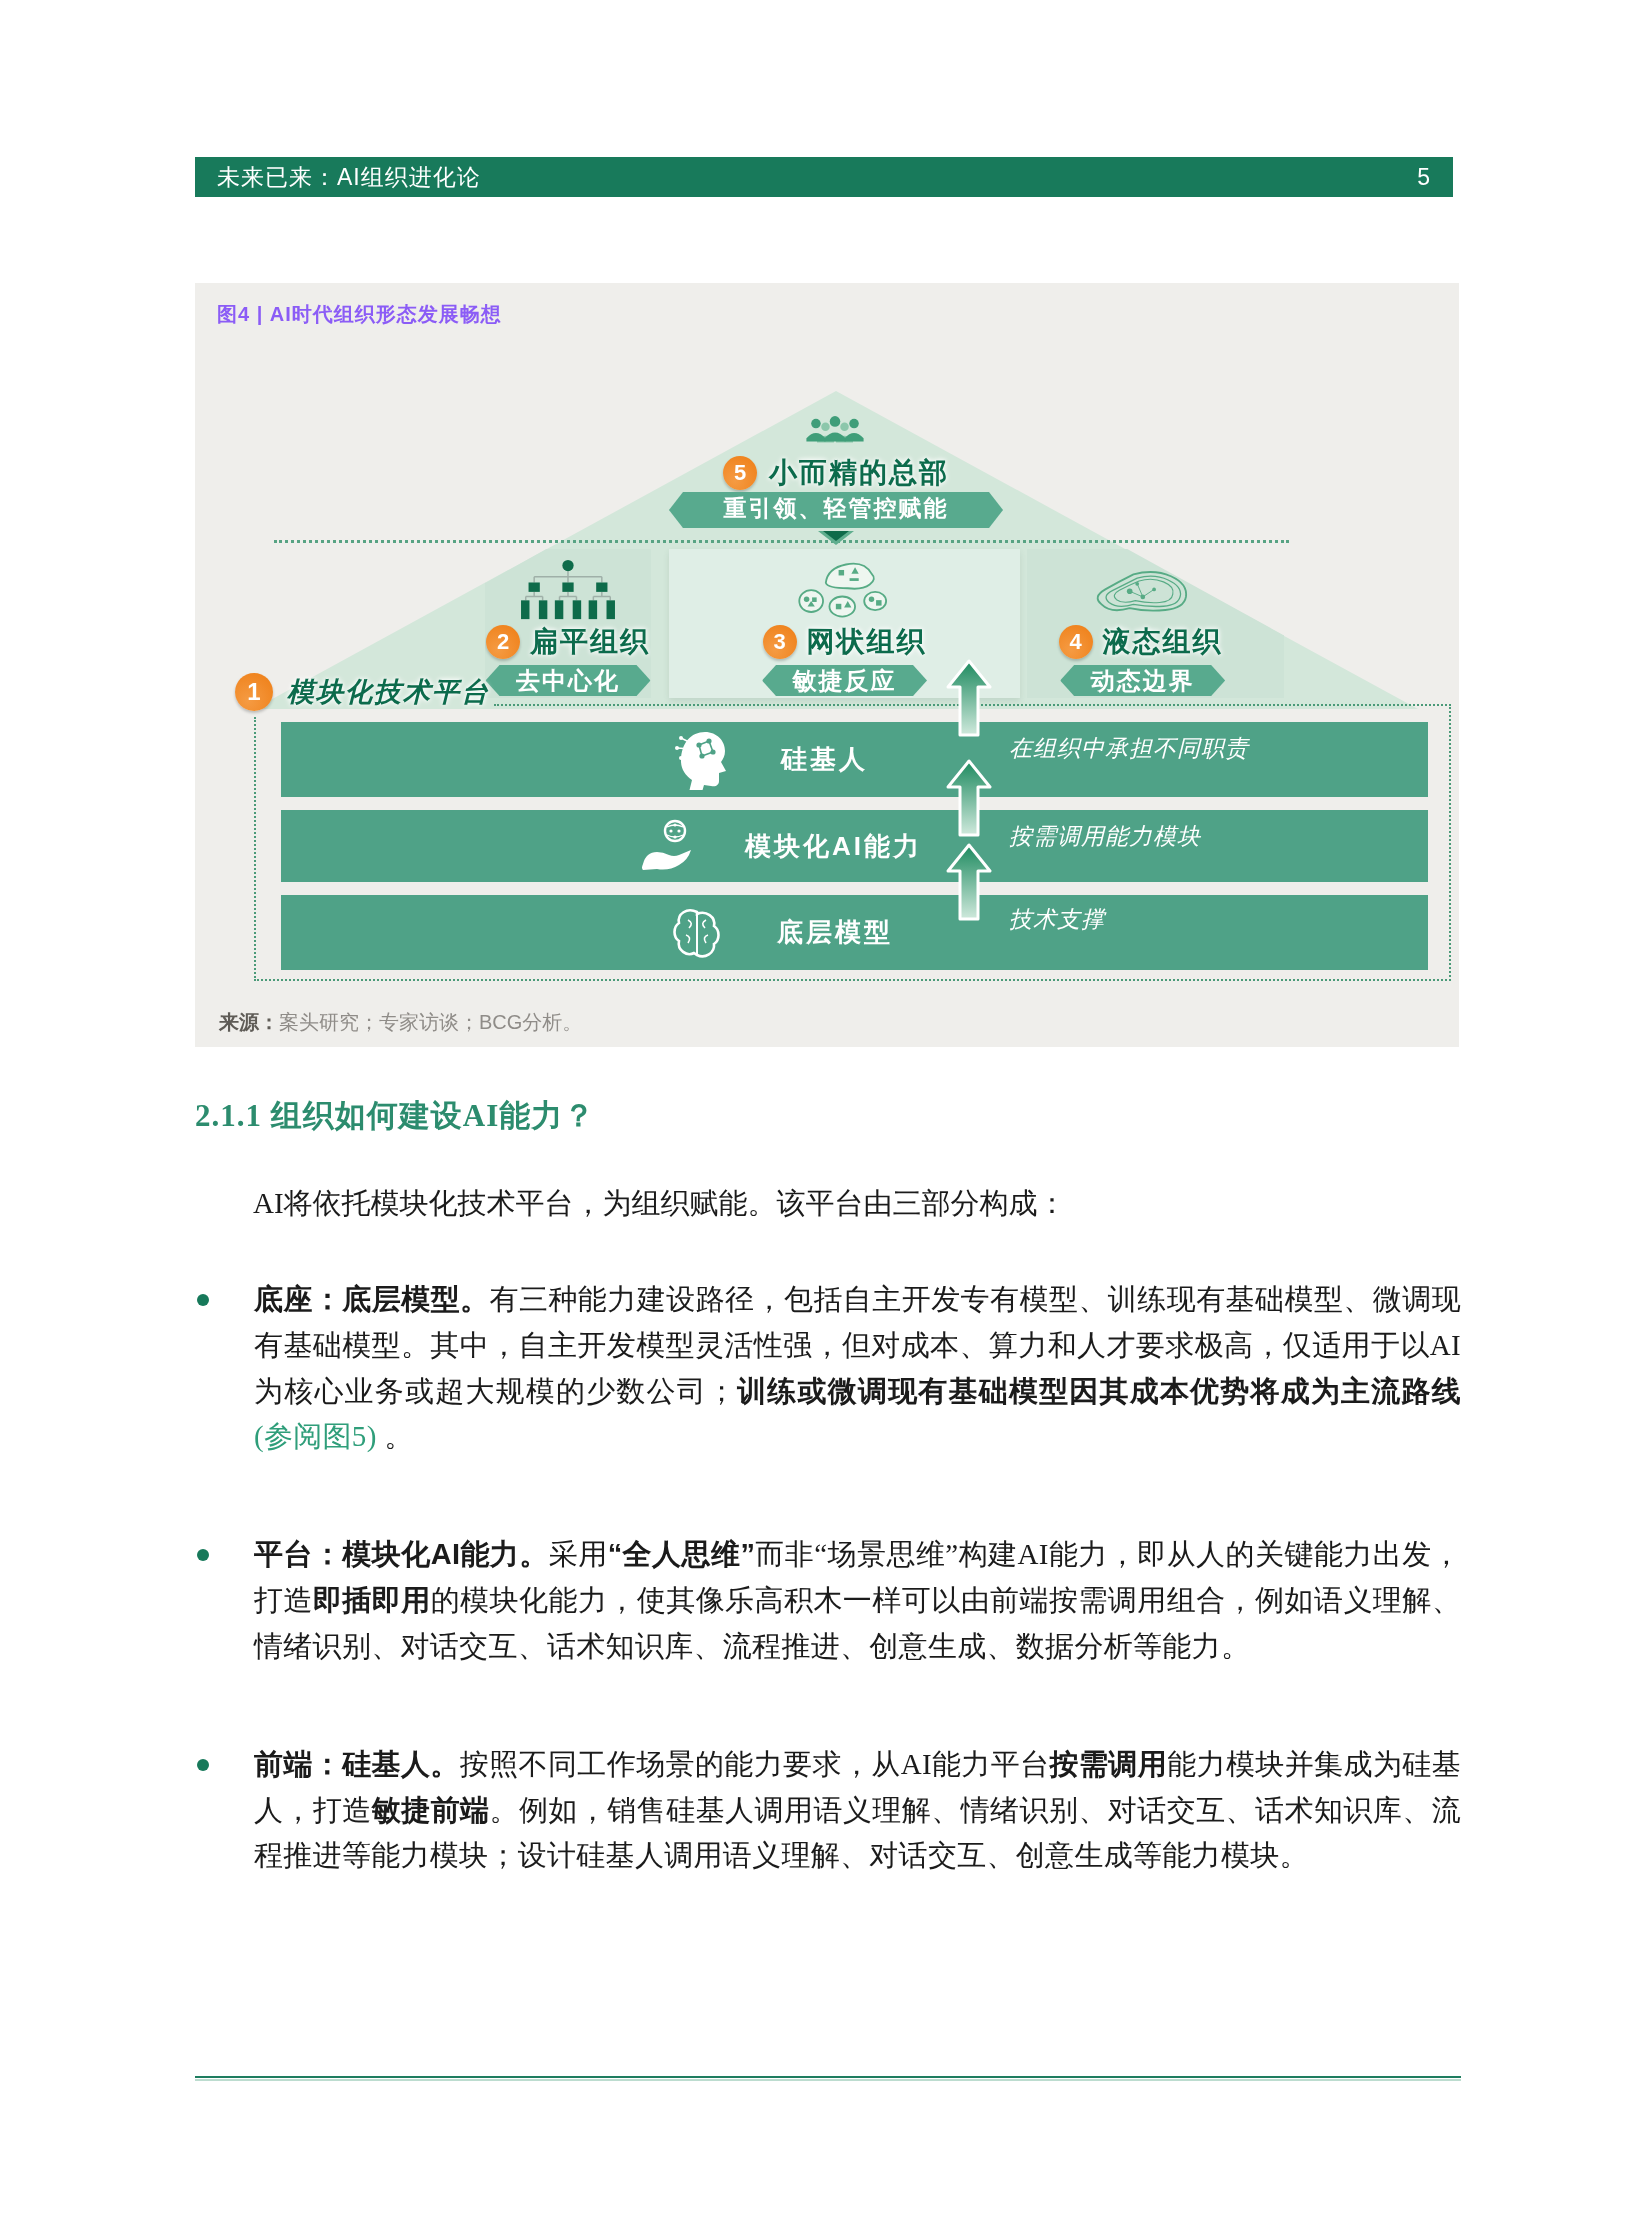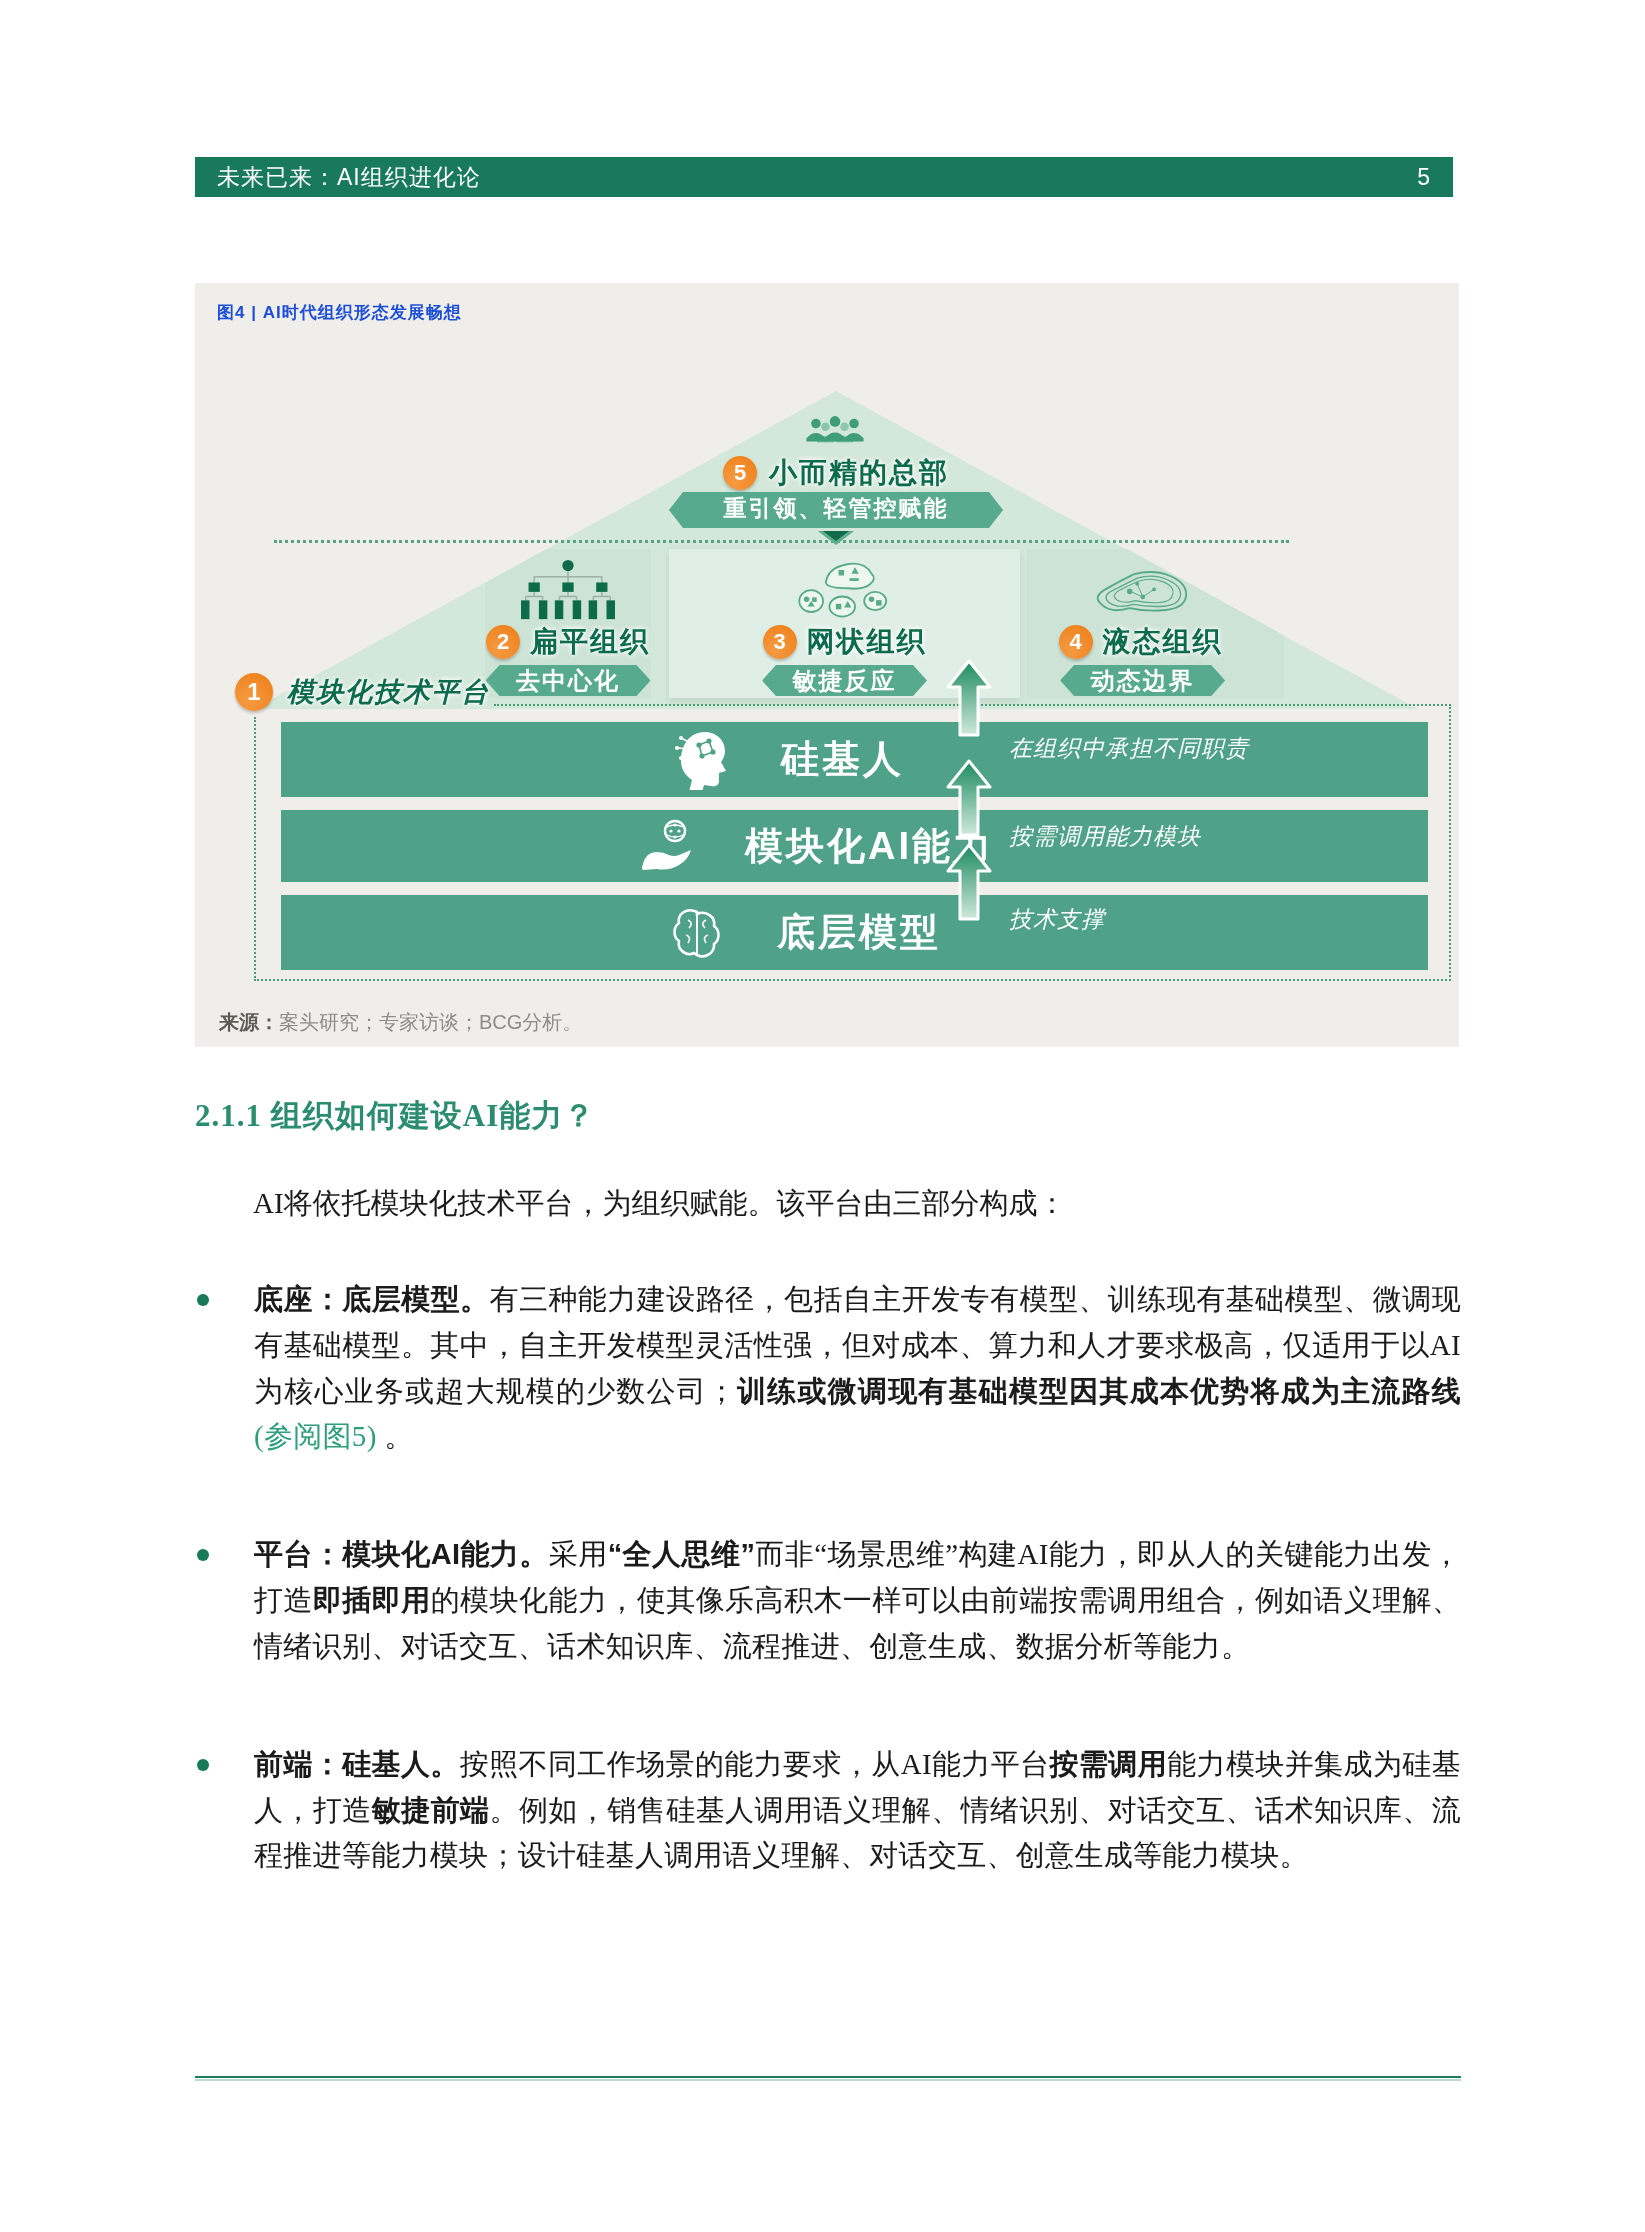--- a/index.html
+++ b/index.html
@@ -8,21 +8,21 @@
           font-family:"Liberation Serif","DejaVu Serif",serif; }
 
   
   .header-bar { position:absolute; left:195px; top:157px; width:1258px; height:40px;
     background:#187a5b; color:#fff; display:flex; justify-content:space-between; align-items:center;
     padding:0 22px; font-family:"Liberation Sans","DejaVu Sans",sans-serif; font-size:23px; letter-spacing:1px; }
 
   
   .figure-box { position:absolute; left:195px; top:283px; width:1264px; height:764px; background:#efeeeb; }
   .fig-title { position:absolute; left:22px; top:18px; font-family:"Liberation Sans","DejaVu Sans",sans-serif;
-    font-weight:700; font-size:17px; color:#1d4ed8; letter-spacing:1px; }
+    font-weight:700; font-size:20px; color:#8b5cf6; letter-spacing:1px; }
   .fig-canvas { position:absolute; inset:0; font-family:"Liberation Sans","DejaVu Sans",sans-serif; }
 
   .pyr-triangle { position:absolute; left:59px; top:108px; width:1164px; height:318px;
     background:#d3e7da; clip-path:polygon(50% 0,100% 100%,0 100%); }
 
   .dot-sep { position:absolute; left:79px; top:257px; width:1015px; height:0; border-top:3px dotted #57a383; }
   .chevron { position:absolute; left:623px; top:248px; }
 
   .people-icon { position:absolute; left:607px; top:131px; }
   .hq-row { position:absolute; left:474px; top:171px; width:334px; display:flex; justify-content:center;
@@ -59,21 +59,21 @@
   .pbox-top    { position:absolute; left:299px; top:421px; width:957px;  border-top:2px dotted #4a9a78; }
   .pbox-left   { position:absolute; left:59px;  top:434px; height:264px; border-left:2px dotted #4a9a78; }
   .pbox-right  { position:absolute; left:1254px;top:421px; height:277px; border-left:2px dotted #4a9a78; }
   .pbox-bottom { position:absolute; left:59px;  top:696px; width:1197px; border-top:2px dotted #4a9a78; }
 
   .layer { position:absolute; left:86px; width:1147px; background:#4fa287; display:flex; align-items:center;
     gap:52px; }
   .layer-1 { top:439px; height:75px; padding-left:394px; }
   .layer-2 { top:527px; height:72px; padding-left:360px; }
   .layer-3 { top:612px; height:75px; padding-left:388px; }
-  .layer-label { color:#fff; font-weight:700; font-size:38px; letter-spacing:3px; white-space:nowrap; }
+  .layer-label { color:#fff; font-weight:700; font-size:26px; letter-spacing:3px; white-space:nowrap; }
   .layer-note { position:absolute; left:814px; color:#fff; font-style:italic; font-size:23px; letter-spacing:1px; }
   .note-1 { top:450px; } .note-2 { top:538px; } .note-3 { top:621px; }
   .up-arrow { position:absolute; left:751px; z-index:6; }
   .arrow-1 { top:376px; } .arrow-2 { top:476px; } .arrow-3 { top:560px; }
 
   .fig-source { position:absolute; left:24px; top:726px; font-family:"Liberation Sans","DejaVu Sans",sans-serif;
     font-size:20px; color:#8f8c88; }
   .fig-source b { color:#5f5c57; font-weight:700; }
 
   

